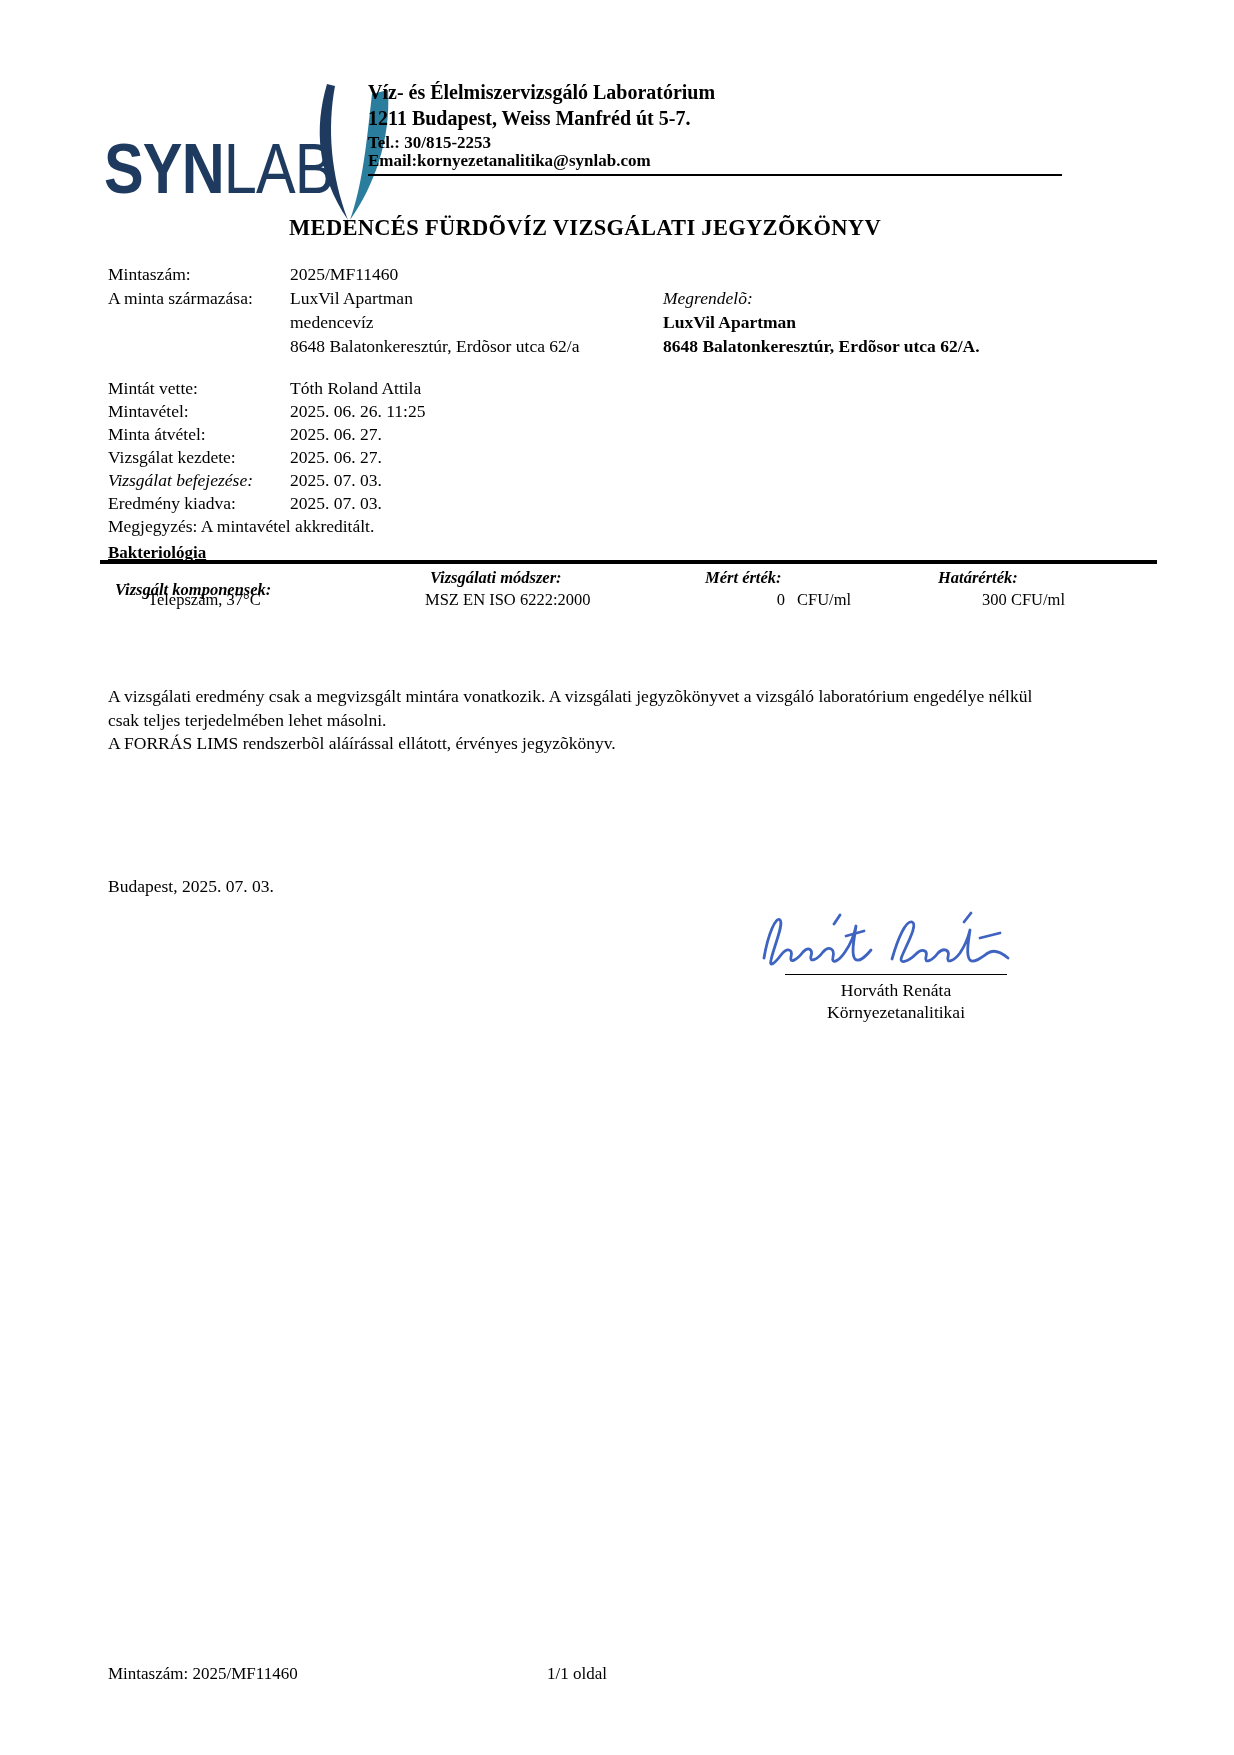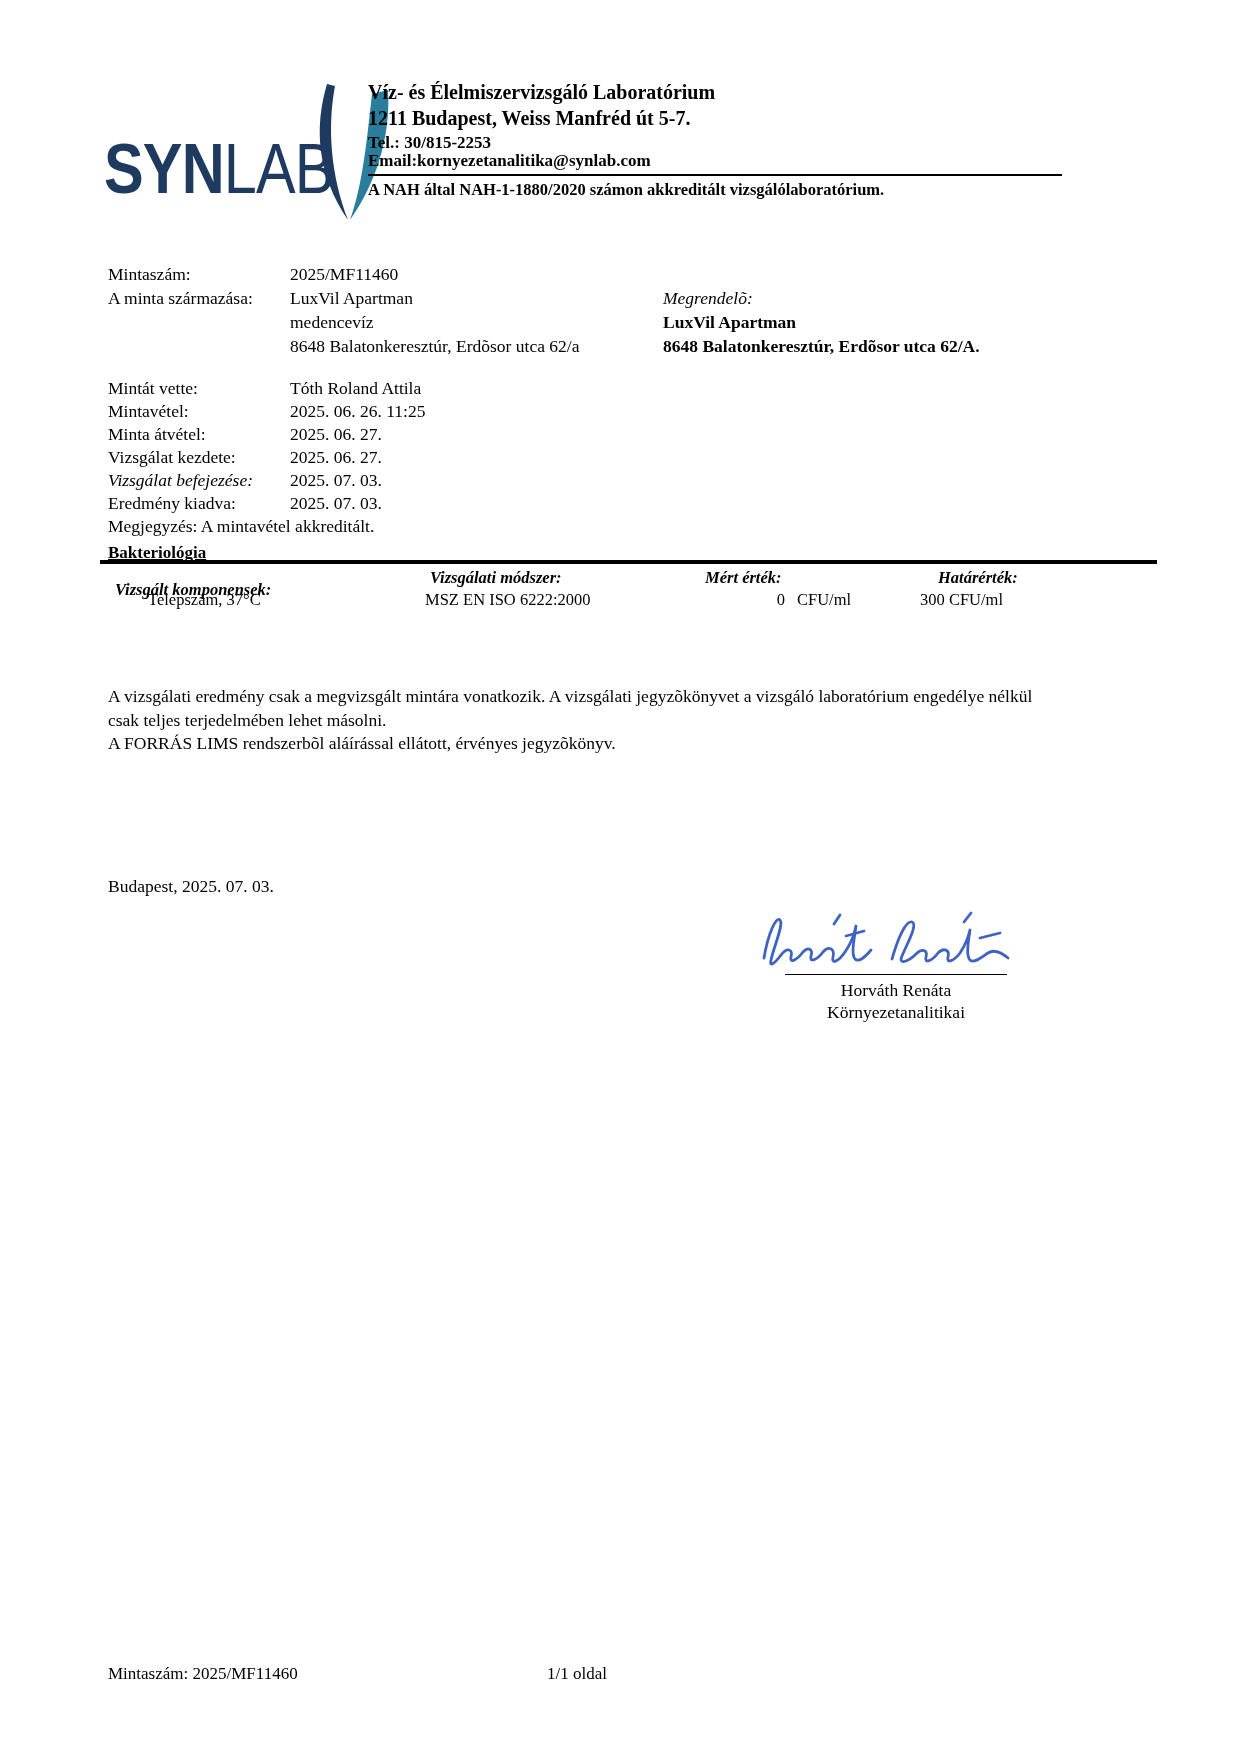--- a/index.html
+++ b/index.html
@@ -60,22 +60,22 @@
     <path d="M25,0 C12,44 15,90 46,136 C29,92 25,44 33,2 Z" fill="#1e3a5f"></path>
     <path d="M86,6 C89,56 72,102 48,136 C61,100 65,54 70,10 Z" fill="#2a7d9c"></path>
   </svg>
 
   <div class="hdr-line fs20" style="top:81px;">Víz- és Élelmiszervizsgáló Laboratórium</div>
   <div class="hdr-line fs20" style="top:107px;">1211 Budapest, Weiss Manfréd út 5-7.</div>
   <div class="hdr-line fs17" style="top:133px;">Tel.: 30/815-2253</div>
   <div class="email-wrap">
     <span class="b fs17">Email:kornyezetanalitika@synlab.com</span>
   </div>
-  <div class="hdr-line fs165" style="top:180px;">A NAH által NAH-1-1880/2020 számon akkreditált vizsgálólaboratórium.</div>
 
+  <div class="title">MEDENCÉS FÜRDÕVÍZ VIZSGÁLATI JEGYZÕKÖNYV</div>
 
   <div class="abs fs175" style="left:108px; top:264px;">Mintaszám:</div>
   <div class="abs fs175" style="left:290px; top:264px;">2025/MF11460</div>
 
   <div class="abs fs175" style="left:108px; top:288px;">A minta származása:</div>
   <div class="abs fs175" style="left:290px; top:288px;">LuxVil Apartman</div>
   <div class="abs fs175" style="left:290px; top:312px;">medencevíz</div>
   <div class="abs fs175" style="left:290px; top:336px;">8648 Balatonkeresztúr, Erdõsor utca 62/a</div>
 
   <div class="abs fs175 i" style="left:663px; top:288px;">Megrendelõ:</div>
@@ -101,21 +101,21 @@
 
   <div class="abs b i fs165" style="left:115px; top:568px;margin-top:12px;">Vizsgált komponensek:</div>
   <div class="abs b i fs165" style="left:430px; top:568px;">Vizsgálati módszer:</div>
   <div class="abs b i fs165" style="left:705px; top:568px;">Mért érték:</div>
   <div class="abs b i fs165" style="left:938px; top:568px;">Határérték:</div>
 
   <div class="abs fs165" style="left:148px; top:590px;">Telepszám, 37°C</div>
   <div class="abs fs165" style="left:425px; top:590px;">MSZ EN ISO 6222:2000</div>
   <div class="abs fs165" style="left:730px; top:590px; width:55px; text-align:right;">0</div>
   <div class="abs fs165" style="left:797px; top:590px;">CFU/ml</div>
-  <div class="abs fs165" style="left:920px; top:590px; width:145px; ">300 CFU/ml</div>
+  <div class="abs fs165" style="left:920px; top:590px; width:145px; text-align:right;">300 CFU/ml</div>
 
   <div class="note-block" style="top:685px;">A vizsgálati eredmény csak a megvizsgált mintára vonatkozik. A vizsgálati jegyzõkönyvet a vizsgáló laboratórium engedélye nélkül csak teljes terjedelmében lehet másolni.</div>
   <div class="note-block" style="top:732px;">A FORRÁS LIMS rendszerbõl aláírással ellátott, érvényes jegyzõkönyv.</div>
 
   <div class="abs fs175" style="left:108px; top:876px;">Budapest, 2025. 07. 03.</div>
 
   <svg class="abs" style="left:758px; top:910px;" width="256" height="62" viewBox="0 0 256 62">
     <g fill="none" stroke-width="2.8" stroke-linecap="round" stroke-linejoin="round" stroke="#3f63c0">
       <path d="M6,48 C10,24 18,6 22,10 C26,14 16,36 13,50 C11,58 17,53 23,45 C29,37 35,39 33,47 C31,54 39,50 45,42 C51,36 55,40 53,46 C51,53 59,50 65,42 C71,35 77,39 75,47 C73,55 81,51 87,42 C92,35 96,26 98,16 C96,30 93,44 97,49 C101,53 108,46 113,40"></path>
       <path d="M76,14 L82,5"></path>

